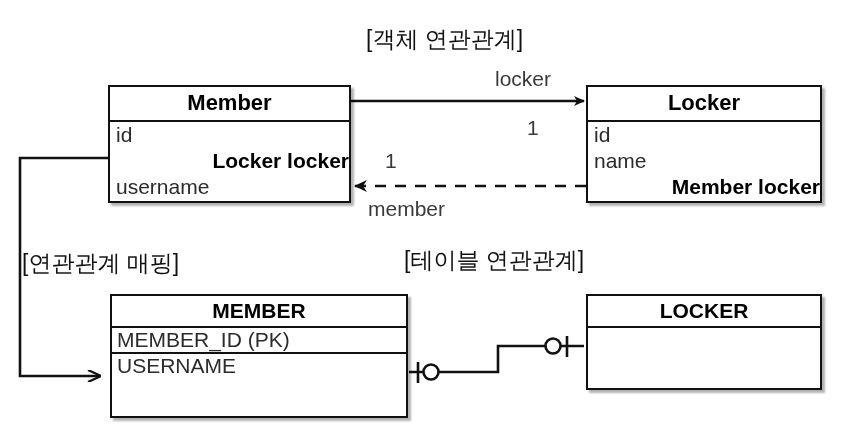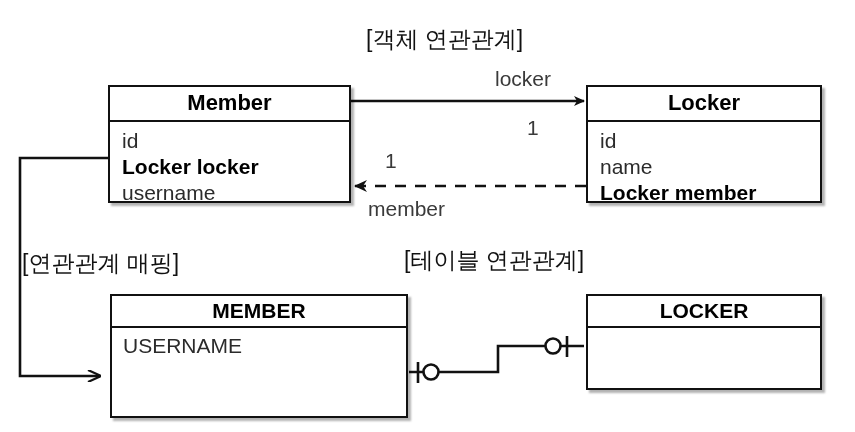--- a/index.html
+++ b/index.html
@@ -33,32 +33,33 @@
     font-weight: bold;
     color: #000000;
     line-height: 1;
     white-space: nowrap;
     overflow: hidden;
   }
   .box-sep {
     border-bottom: 2px solid #111111;
   }
   .box-body {
-    padding: 6px;
+    padding: 0;
     border-radius: 7px;
   }
   .row {
     color: #2b2b2b;
     white-space: nowrap;
     line-height: 1;
     overflow: hidden;
   }
   .row.bold {
     font-weight: bold;
     color: #000000;
+    text-align: right;
   }
 
   
   .obj-box .box-title { font-size: 22px; padding: 5px 0 6px; }
   .obj-box .row { font-size: 21px; padding: 2px 0 3px 6px; }
 
   
   .tbl-box .box-title { font-size: 21px; padding: 4px 0 5px; }
   .tbl-box .row { font-size: 21px; padding: 1px 0 2px 5px; }
 
@@ -149,27 +150,28 @@
       <div class="row bold">Locker locker</div>
       <div class="row">username</div>
     </div>
   </div>
 
   <div class="box obj-box" style="left:586px; top:85px; width:236px; height:118px;">
     <div class="box-title box-sep">Locker</div>
     <div class="box-body">
       <div class="row">id</div>
       <div class="row">name</div>
-      <div class="row bold">Locker member</div>
+      <div class="row bold">Member locker</div>
     </div>
   </div>
 
   <div class="box tbl-box" style="left:110px; top:294px; width:298px; height:124px;">
     <div class="box-title box-sep">MEMBER</div>
     <div class="box-body">
+      <div class="row box-sep">MEMBER_ID (PK)</div>
       <div class="row">USERNAME</div>
     </div>
   </div>
 
   <div class="box tbl-box" style="left:586px; top:294px; width:236px; height:96px;">
     <div class="box-title box-sep">LOCKER</div>
   </div>
 
 </div>
 

